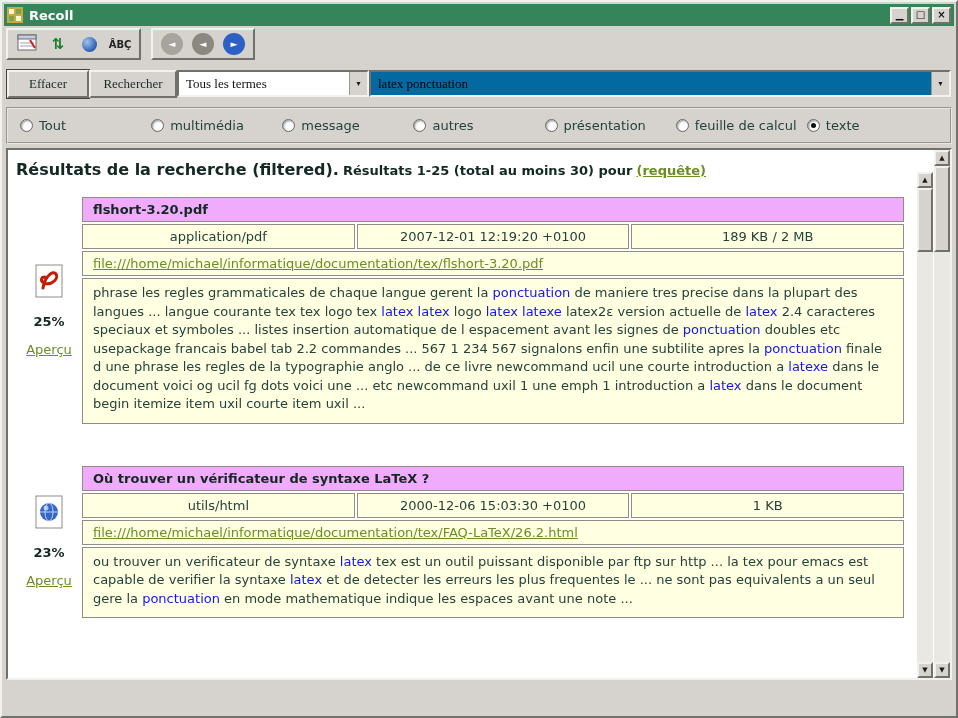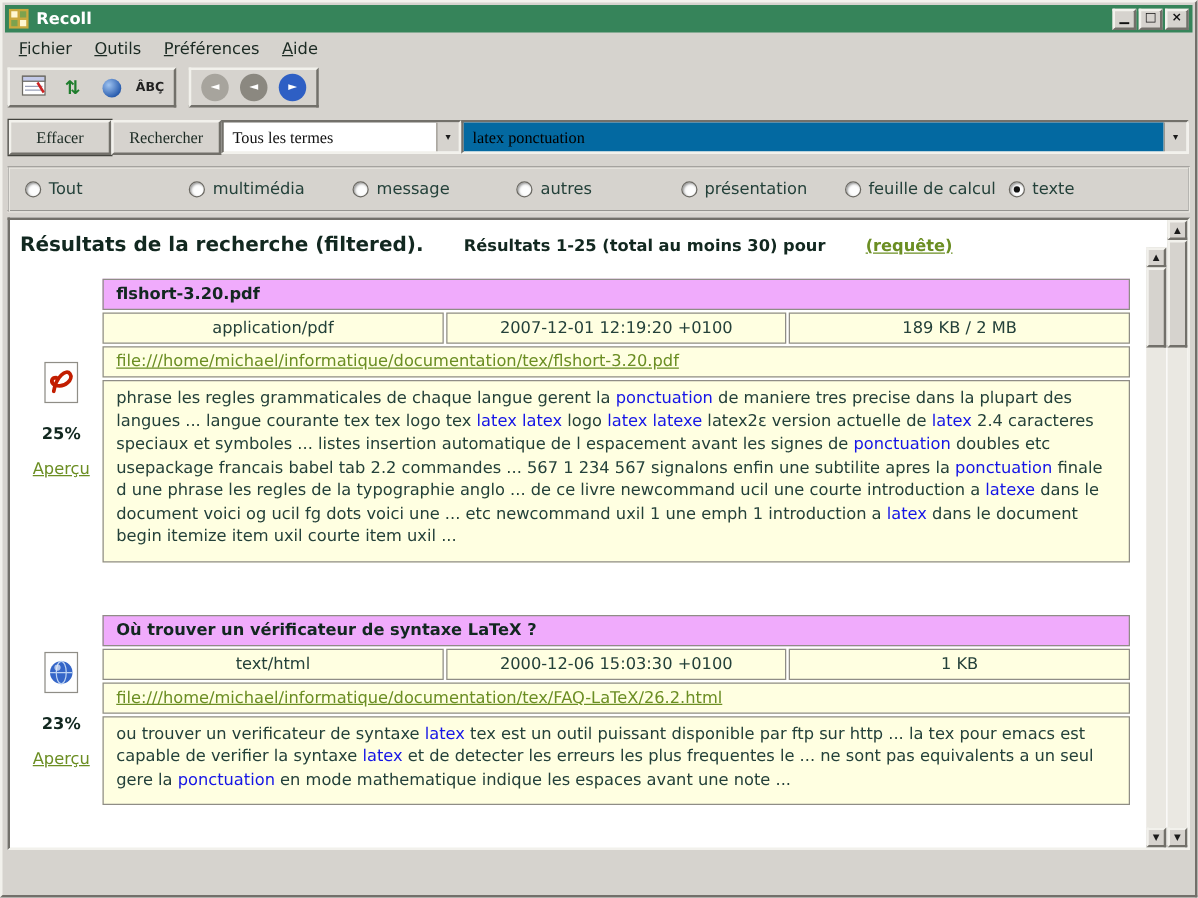--- a/index.html
+++ b/index.html
@@ -98,21 +98,21 @@
   .cat-label { white-space: nowrap; }
   
   .results-frame {
     flex: 1; margin: 0 4px;
     border: 2px solid; border-color: #72706a #f2f1ec #f2f1ec #72706a;
     background: #ffffff; position: relative; overflow: hidden;
   }
   .results-content { position: absolute; top: 0; right: 34px; bottom: 0; left: 0; padding: 6px 2px 0 8px; overflow: hidden; }
   .res-header { padding: 4px 0 2px; }
   .res-title { font-size: 16px; font-weight: bold; color: #122820; }
-  .res-sub { font-size: 13px; font-weight: bold; margin-left: 28px; color: #122820; }
+  .res-sub { font-size: 13px; font-weight: bold; margin-left: 0; color: #122820; }
   .link { color: #6b8e23; text-decoration: underline; }
   .req-link { font-weight: bold; }
   .result { display: flex; margin-top: 16px; }
   .result-2 { margin-top: 42px; }
   .res-left { width: 66px; flex: none; display: flex; flex-direction: column; align-items: center; justify-content: center; gap: 13px; }
   .percent { font-weight: bold; color: #122820; }
   .res-card { flex: 1; display: flex; flex-direction: column; gap: 2px; margin-right: 10px; }
   .row-box { border: 1px solid #8f8d86; }
   .card-title { background: #f0abfc; padding: 4px 10px; font-weight: bold; color: #122820; }
   .card-meta { display: flex; gap: 2px; }
@@ -159,26 +159,20 @@
         </span>
       <span class="winbtn">
           <span>□</span>
         </span>
       <span class="winbtn">
           <span>×</span>
         </span>
     </span>
   </div>
 
-  <div class="menubar">
-    <div class="menu-item"><span class="mn">F</span><span>ichier</span></div>
-    <div class="menu-item"><span class="mn">O</span><span>utils</span></div>
-    <div class="menu-item"><span class="mn">P</span><span>références</span></div>
-    <div class="menu-item"><span class="mn">A</span><span>ide</span></div>
-  </div>
 
   <div class="toolbar">
     <div class="toolgroup">
       <div class="toolbtn">
         <span>
           <svg width="20" height="17">
               <rect x="1" y="1" width="18" height="15" fill="#ffffff" stroke="#6d6b65"></rect>
               <rect x="1" y="1" width="18" height="4" fill="#c3c9e8" stroke="#6d6b65"></rect>
               <line x1="3" y1="9" x2="17" y2="9" stroke="#9aa0b8"></line>
               <line x1="3" y1="12" x2="17" y2="12" stroke="#9aa0b8"></line>
@@ -303,21 +297,21 @@
                 <line x1="5" y1="17" x2="23" y2="17" stroke="#bcd2f2"></line>
                 <circle cx="11" cy="13" r="2.5" fill="#e8eef8" opacity="0.7"></circle>
               </svg>
           </span>
           <span class="percent">23%</span>
           <span class="link">Aperçu</span>
         </div>
         <div class="res-card">
           <div class="card-title row-box">Où trouver un vérificateur de syntaxe LaTeX ?</div>
           <div class="card-meta">
-            <div class="cell">text/html</div>
+            <div class="cell">utils/html</div>
             <div class="cell">2000-12-06 15:03:30 +0100</div>
             <div class="cell">1 KB</div>
           </div>
           <div class="card-url row-box">
             <span class="link">file:///home/michael/informatique/documentation/tex/FAQ-LaTeX/26.2.html</span>
           </div>
           <div class="card-snippet row-box"><span>ou trouver un verificateur de syntaxe </span><span class="hl">latex</span><span> tex est un outil puissant disponible par ftp sur http ... la tex pour emacs est capable de verifier la syntaxe </span><span class="hl">latex</span><span> et de detecter les erreurs les plus frequentes le ... ne sont pas equivalents a un seul gere la </span><span class="hl">ponctuation</span><span> en mode mathematique indique les espaces avant une note ...</span></div>
         </div>
       </div>
 

